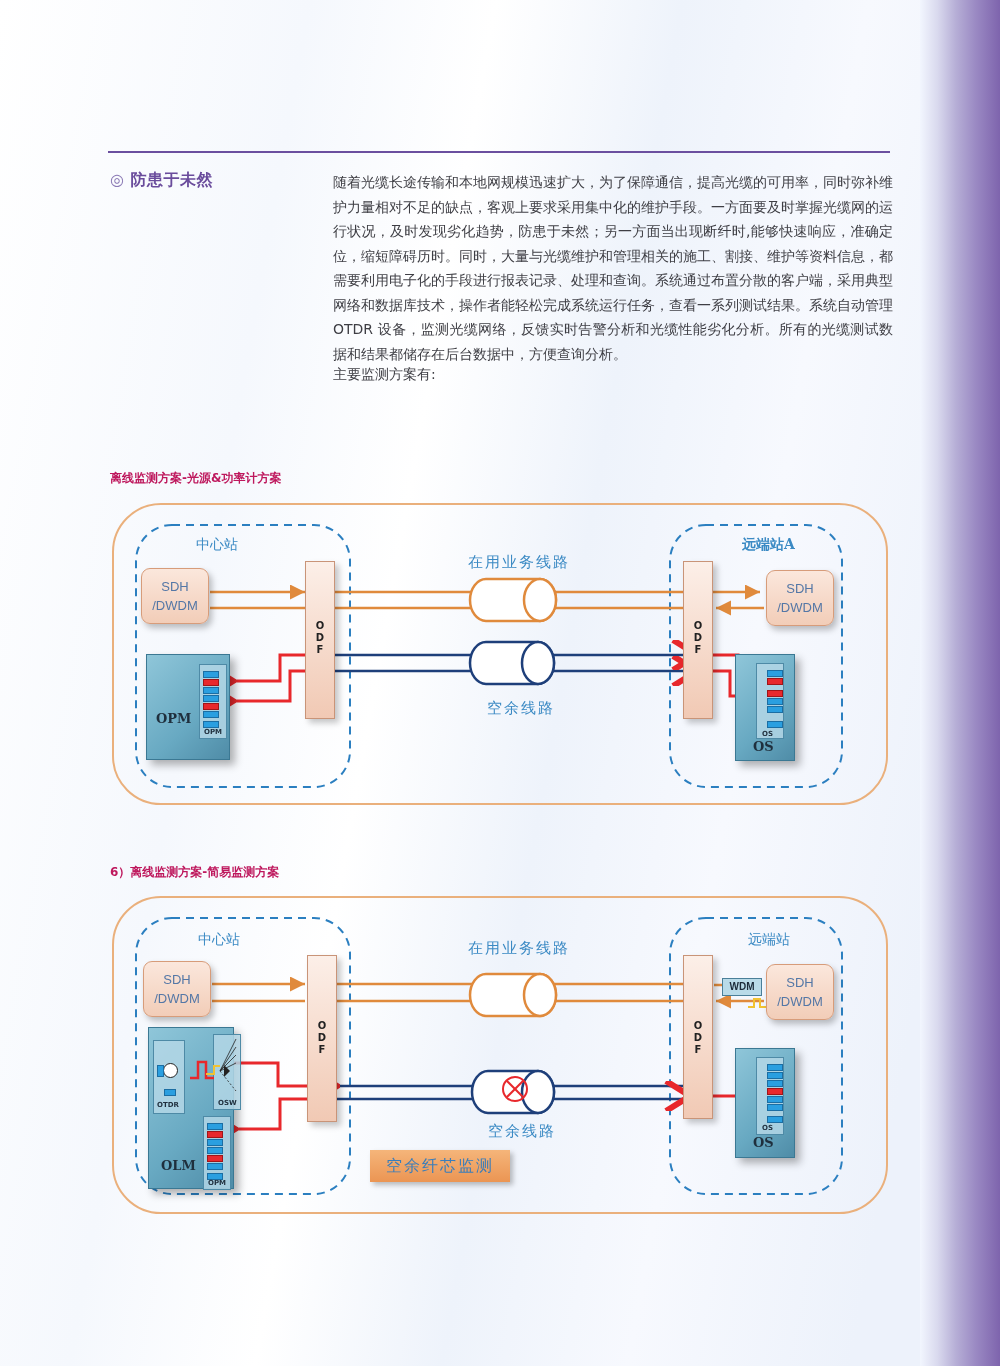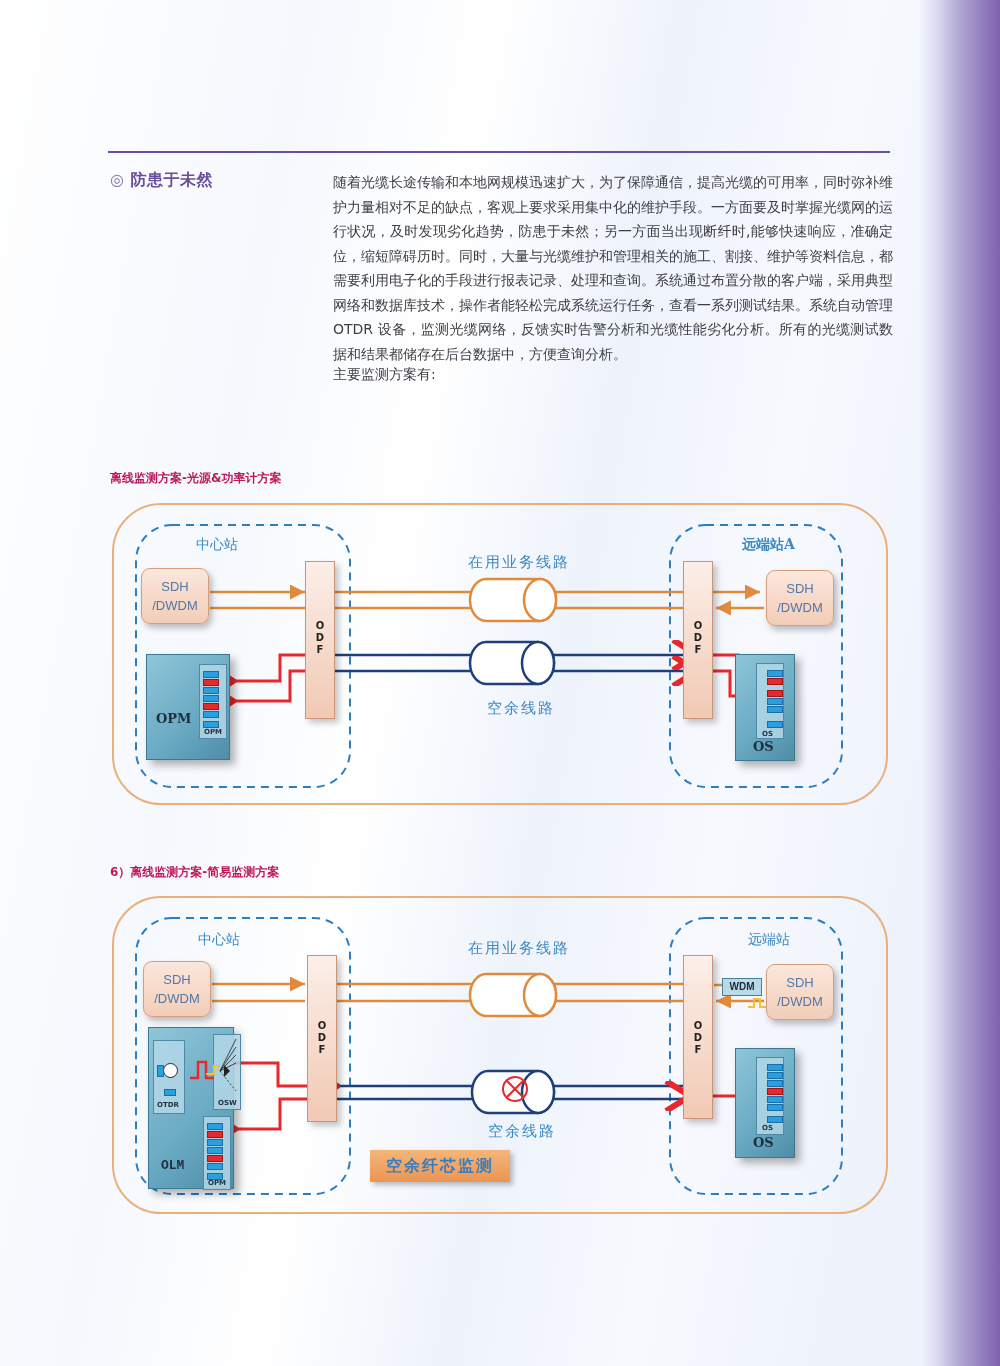--- a/index.html
+++ b/index.html
@@ -252,21 +252,21 @@
   </div>
   <div class="odf" style="left:571px; top:59px; height:164px;">
     <span style="top:64px">O</span>
       <span style="top:76px">D</span>
       <span style="top:88px">F</span>
   </div>
 
   <div class="wdm" style="left:610px; top:82px;">WDM</div>
 
   <div class="device" style="left:36px; top:131px; width:84px; height:160px;">
-    <div class="device-name" style="left:12px; top:130px;font-family:Liberation Mono, monospace;">OLM</div>
+    <div class="device-name" style="left:12px; top:130px;">OLM</div>
     <div class="module" style="left:4px; top:12px; width:30px; height:72px;">
       <div style="position:absolute; left:9px; top:22px; width:13px; height:13px; border-radius:50%; background:#fff; border:1px solid #222;"></div>
       <div class="port" style="left:3px; top:24px; width:5px; height:10px;"></div>
       <div class="port" style="left:10px; top:48px; width:10px;"></div>
       <div class="module-name" style="left:3px; top:60px;">OTDR</div>
     </div>
     <div class="module" style="left:64px; top:6px; width:26px; height:74px;">
       <svg width="26" height="64" style="position:absolute;left:0;top:0">
         <line x1="6" y1="36" x2="22" y2="4" stroke="#222" stroke-width="0.8"></line>
         <line x1="6" y1="36" x2="22" y2="12" stroke="#222" stroke-width="0.8"></line>
@@ -300,14 +300,14 @@
       <div class="port" style="left:10px; top:14px; width:14px;"></div>
       <div class="port" style="left:10px; top:22px; width:14px;"></div>
       <div class="port red" style="left:10px; top:30px; width:14px;"></div>
       <div class="port" style="left:10px; top:38px; width:14px;"></div>
       <div class="port" style="left:10px; top:46px; width:14px;"></div>
       <div class="port" style="left:10px; top:58px; width:14px;"></div>
       <div class="module-name" style="left:5px; top:66px;">OS</div>
     </div>
   </div>
 
-  <div class="caption-box" style="left:258px; top:254px;font-weight:bold;">空余纤芯监测</div>
+  <div class="caption-box" style="left:258px; top:254px;">空余纤芯监测</div>
 </div>
 
 </body></html>

